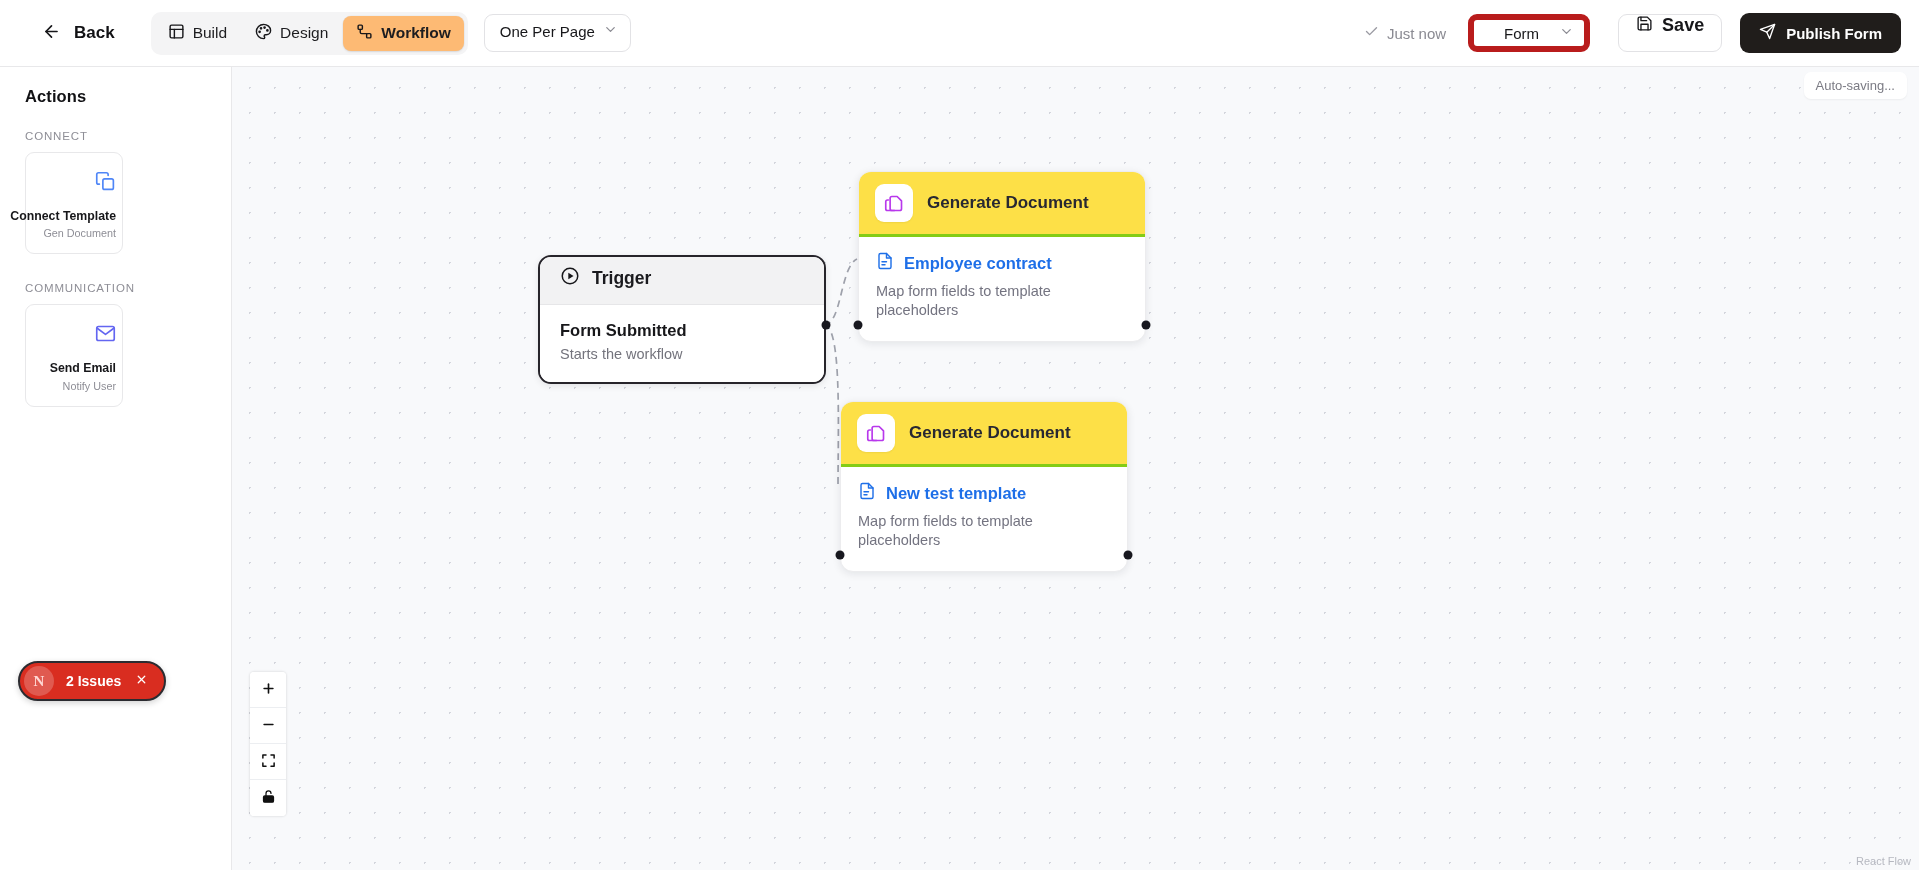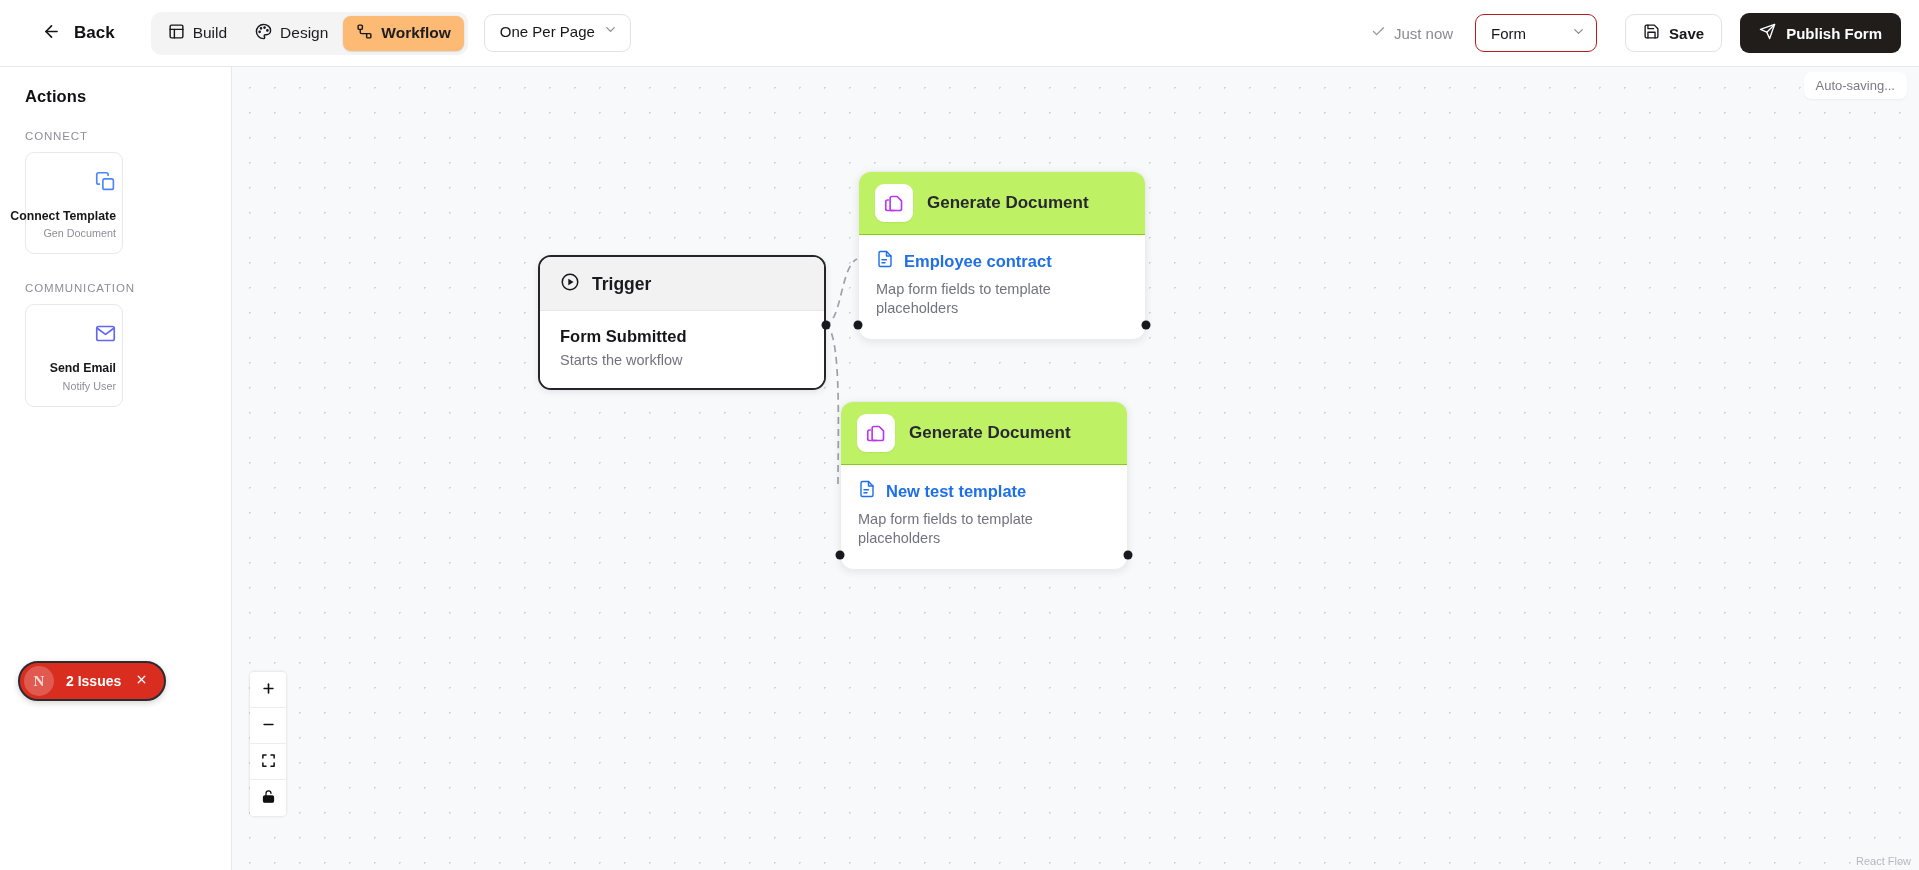--- a/index.html
+++ b/index.html
@@ -66,33 +66,33 @@
     font-size: 15px; color: #17171a; cursor: pointer;
   }
   .spacer { flex: 1; }
 
   .saved-ind {
     display: flex; align-items: center; gap: 8px;
     font-size: 15px; color: #8a8a92; margin-right: 22px;
   }
   .form-select {
     width: 122px; height: 38px;
-    border: 1px solid #b91c1c; border-radius: 9px;
+    border: 6px solid #b91c1c; border-radius: 9px;
     background: #fff;
     display: flex; align-items: center; justify-content: space-between;
-    padding: 0 10px 0 15px;
+    padding: 0 10px 0 30px;
     font-size: 15px; color: #17171a; cursor: pointer;
     margin-right: 28px;
   }
   .save-btn {
-    display: flex; align-items: center; gap: 9px;
+    display: flex; gap: 9px;
     height: 38px; padding: 0 17px;
     border: 1px solid #e2e2e5; border-radius: 9px;
     background: #fff; cursor: pointer;
-    font-size: 15px; font-weight: 600; color: #17171a;
+    font-size: 18px; font-weight: 600; color: #17171a;
     margin-right: 18px;
     font-family: inherit;
   }
   .publish-btn {
     display: flex; align-items: center; gap: 10px;
     height: 40px; padding: 8px 19px;
     border: none; border-radius: 9px;
     background: #201d1b; cursor: pointer;
     font-size: 15px; font-weight: 600; color: #ffffff;
     font-family: inherit;
@@ -162,41 +162,41 @@
 
   .trigger-node {
     width: 288px;
     border: 2.5px solid #26242a; border-radius: 13px;
     background: #ffffff; overflow: hidden;
     box-shadow: 0 2px 7px rgba(0,0,0,.09);
     cursor: grab;
   }
   .trigger-head {
     background: #f2f2f3;
-    padding: 15px 20px 14px;
+    padding: 9px 20px 14px;
     display: flex; align-items: center; gap: 12px;
     border-bottom: 1px solid #e6e6e8;
   }
   .trigger-head-label { font-size: 17.5px; font-weight: 700; color: #1a1a1e; }
   .trigger-body { padding: 16px 20px 20px; background: #fff; }
   .trigger-title { font-size: 16.5px; font-weight: 600; color: #17171a; margin-bottom: 6px; }
   .trigger-sub { font-size: 14.5px; color: #73737c; }
 
   .gen-node {
     width: 288px;
     border: 1px solid #ececee; border-radius: 13px;
     background: #ffffff; overflow: hidden;
     box-shadow: 0 2px 9px rgba(16,18,36,.09);
     cursor: grab;
   }
   .gen-head {
-    background: #bef264;
+    background: #fde047;
     padding: 12px 16px;
     display: flex; align-items: center; gap: 14px;
-    border-bottom: 1px solid #84cc16;
+    border-bottom: 3px solid #84cc16;
   }
   .gen-icon-box {
     width: 38px; height: 38px; border-radius: 9px;
     background: #ffffff;
     display: flex; align-items: center; justify-content: center;
     box-shadow: 0 1px 2px rgba(0,0,0,.06);
   }
   .gen-head-label { font-size: 17px; font-weight: 700; color: #282832; }
   .gen-body { padding: 15px 17px 20px; }
   .gen-tmpl-row { display: flex; align-items: center; gap: 10px; margin-bottom: 8px; }

